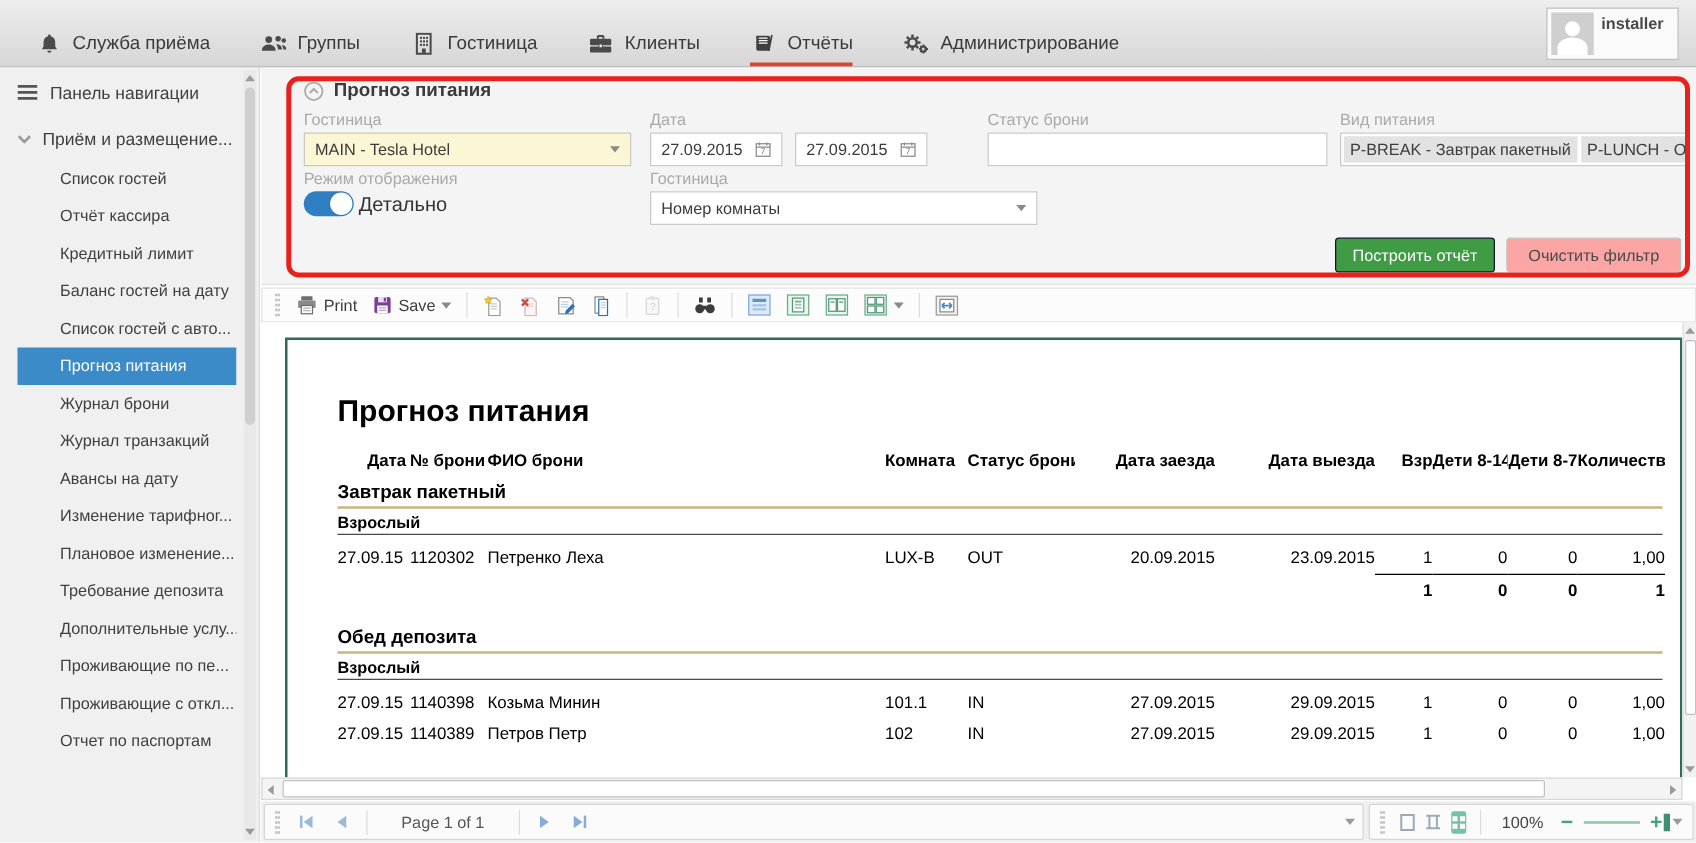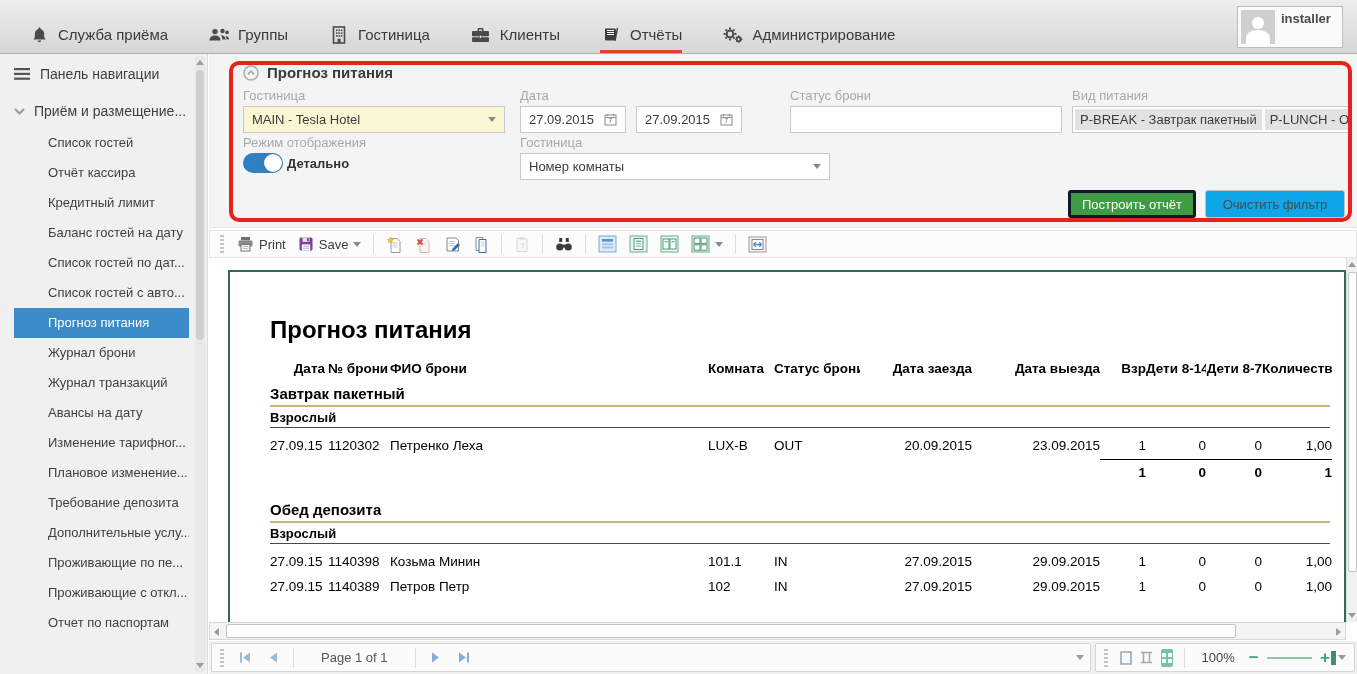--- a/index.html
+++ b/index.html
@@ -43,25 +43,25 @@
   .inp{position:absolute;background:#fff;border:1px solid #c9c9c9;font-size:13px;color:#3c3c3c;display:flex;align-items:center;padding:0 8px;height:27px}
   .caret{width:0;height:0;border-left:4px solid transparent;border-right:4px solid transparent;border-top:5px solid #8a8a8a}
   .hotel-select{left:243px;top:106px;width:262px;background:#fbf6d3;justify-content:space-between}
   .date1{left:520px;top:106px;width:106px;justify-content:space-between}
   .date2{left:636px;top:106px;width:106px;justify-content:space-between}
   .status-input{left:790px;top:106px;width:272px}
   .meal-box{left:1072px;top:106px;width:278px;padding:0 2px;gap:3px;overflow:hidden}
   .tag{background:#e2e2e2;padding:3px 5px;font-size:13px;white-space:nowrap;flex:0 0 auto}
   .toggle{position:absolute;left:243px;top:153px;width:40px;height:20px;border-radius:10px;background:#2f80c3;cursor:pointer}
   .toggle .knob{position:absolute;right:1px;top:1px;width:18px;height:18px;border-radius:50%;background:#fff;box-shadow:0 0 1px rgba(0,0,0,.4)}
-  .toggle-label{position:absolute;left:287px;top:156px;font-size:13px;font-weight:bold;color:#333}
+  .toggle-label{position:absolute;left:287px;top:156px;font-size:16px;font-weight:normal;color:#333}
   .sort-select{left:520px;top:153px;width:310px;justify-content:space-between}
   .btn{position:absolute;height:28px;font-size:13px;display:flex;align-items:center;justify-content:center;border-radius:3px;cursor:pointer}
-  .btn-green{left:1068px;top:190px;width:128px;background:#3f9b44;border:3px solid #0f172a;color:#fff}
-  .btn-white{left:1205px;top:190px;width:140px;background:#0ea5e9;border:1px solid #c3c3c3;color:#4a4a4a}
+  .btn-green{left:1068px;top:190px;width:128px;background:#3f9b44;border:1px solid #0f172a;color:#fff}
+  .btn-white{left:1205px;top:190px;width:140px;background:#fca5a5;border:1px solid #c3c3c3;color:#4a4a4a}
 
   
   .toolbar{position:absolute;left:209px;top:230px;width:1148px;height:28px;background:#fcfcfc;
     border:1px solid #e3e3e3;display:flex;align-items:center;gap:6px;padding-left:10px}
   .grip{width:4px;height:18px;border-left:2px dotted #c4c4c4;border-right:2px dotted #c4c4c4;margin-right:4px}
   .tbtn{display:flex;align-items:center;gap:5px;font-size:13px;color:#3c3c3c;cursor:pointer;padding:2px 3px}
   .vsep{width:1px;height:20px;background:#ddd;margin:0 3px}
 
   
   .viewer{position:absolute;left:209px;top:258px;width:1137px;height:364px;background:#fff;overflow:hidden}
@@ -219,21 +219,20 @@
           <path d="M1 1l4.5 4.5L10 1" stroke="#9a9a9a" stroke-width="2" fill="none"></path>
         </svg>
     </span>
     <span>Приём и размещение...</span>
   </div>
   <div>
       <div class="sb-item">Список гостей</div>
       <div class="sb-item">Отчёт кассира</div>
       <div class="sb-item">Кредитный лимит</div>
       <div class="sb-item">Баланс гостей на дату</div>
-      <div class="sb-item">Список гостей по дат...</div>
       <div class="sb-item">Список гостей с авто...</div>
       <div class="sb-item sel">Прогноз питания</div>
       <div class="sb-item">Журнал брони</div>
       <div class="sb-item">Журнал транзакций</div>
       <div class="sb-item">Авансы на дату</div>
       <div class="sb-item">Изменение тарифног...</div>
       <div class="sb-item">Плановое изменение...</div>
       <div class="sb-item">Требование депозита</div>
       <div class="sb-item">Дополнительные услу...</div>
       <div class="sb-item">Проживающие по пе...</div>

